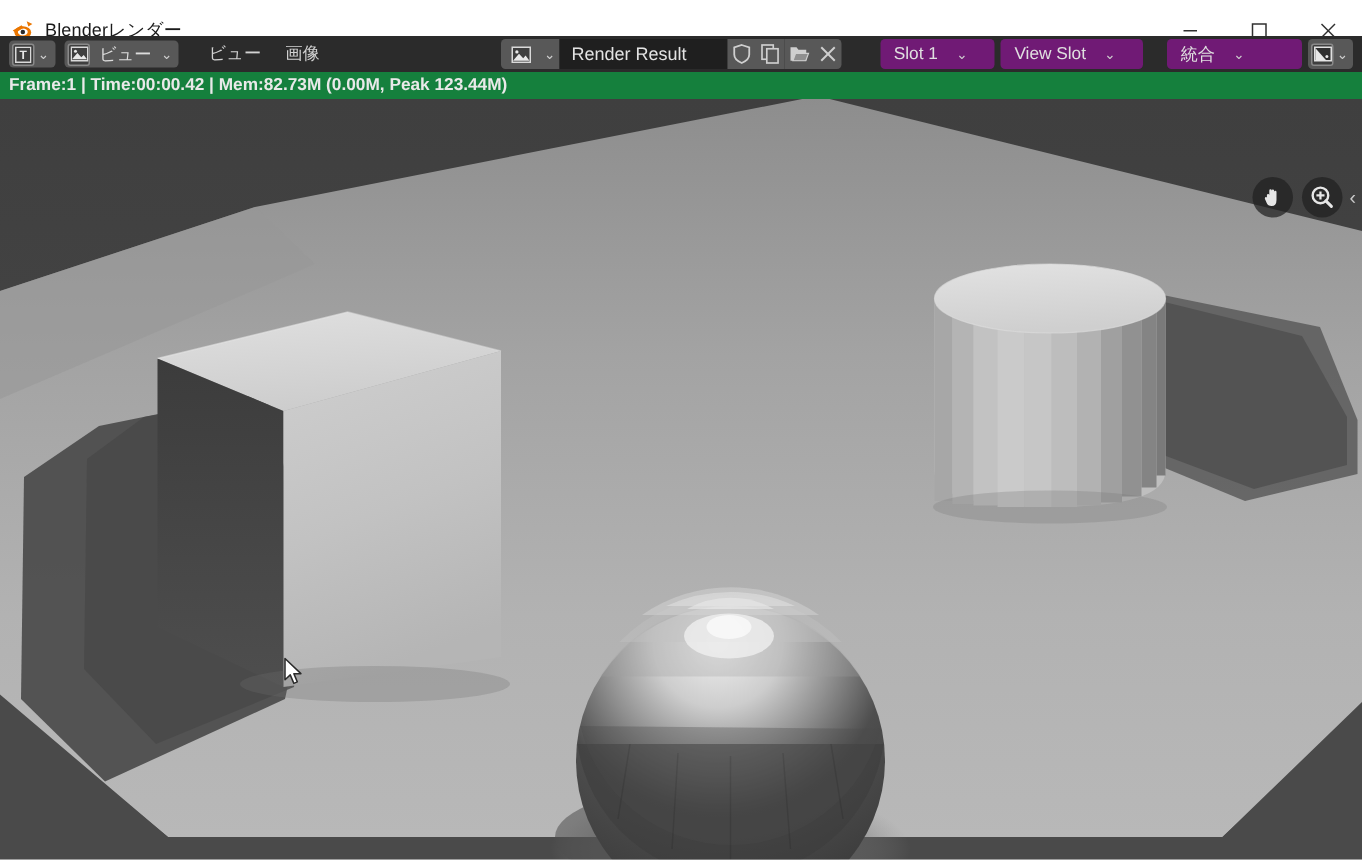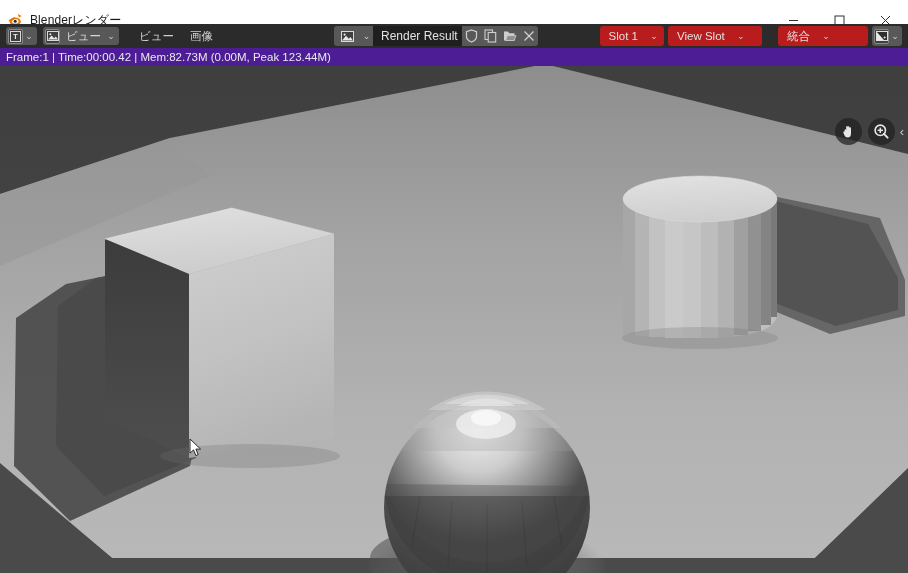--- a/index.html
+++ b/index.html
@@ -61,53 +61,53 @@
   #db-icon {
     width: 26px; height: 20px; background: #585858;
     border-radius: 3px 0 0 3px; display: flex; align-items: center;
     justify-content: center; gap: 1px;
   }
   #db-caret {
     width: 13px; height: 20px; background: #585858; display: flex;
     align-items: center; justify-content: center; color: #d0d0d0; font-size: 9px;
   }
   #db-name {
-    width: 89px; height: 20px; background: #1f1f1f; color: #e3e3e3;
+    width: 112px; height: 20px; background: #1f1f1f; color: #e3e3e3;
     font-size: 12px; display: flex; align-items: center; padding-left: 8px;
     white-space: nowrap;
   }
   .db-tool {
     width: 19px; height: 20px; background: #585858; display: flex;
     align-items: center; justify-content: center;
   }
   .db-tool.last { border-radius: 0 3px 3px 0; }
 
   
   #rightctl {
     position: absolute; right: 6px; top: 26px; height: 20px;
     display: flex; align-items: center; gap: 4px;
   }
   .sel {
-    height: 20px; background: #b91c1c; border-radius: 3px; color: #e0e0e0;
+    height: 20px; background: #701a75; border-radius: 3px; color: #e0e0e0;
     font-size: 11.5px; display: flex; align-items: center;
-    padding: 0 4px 0 9px; white-space: nowrap;
+    padding: 0 16px 0 9px; white-space: nowrap;
   }
   .sel .caret { margin-left: 10px; }
   #rightctl .sel.slot { min-width: 62px; }
   #rightctl .sel.layer { min-width: 94px; }
   #rightctl .sel.pass { min-width: 90px; margin-left: 12px; }
   #img-btn {
     height: 20px; background: #585858; border-radius: 3px; display: flex;
     align-items: center; padding: 0 1px 0 2px;
   }
 
   
   #infobar {
     position: absolute; left: 0; top: 48px; width: 908px; height: 18px;
-    background: #4c1d95; display: flex; align-items: center;
+    background: #15803d; display: flex; align-items: center; font-weight: bold;
   }
   #infotext {
     font-size: 11.5px; color: #e9e9e9; padding-left: 6px; white-space: nowrap;
   }
 
   
   #viewport {
     position: absolute; left: 0; top: 66px; width: 908px; height: 507px;
     background: #454545; overflow: hidden;
   }

